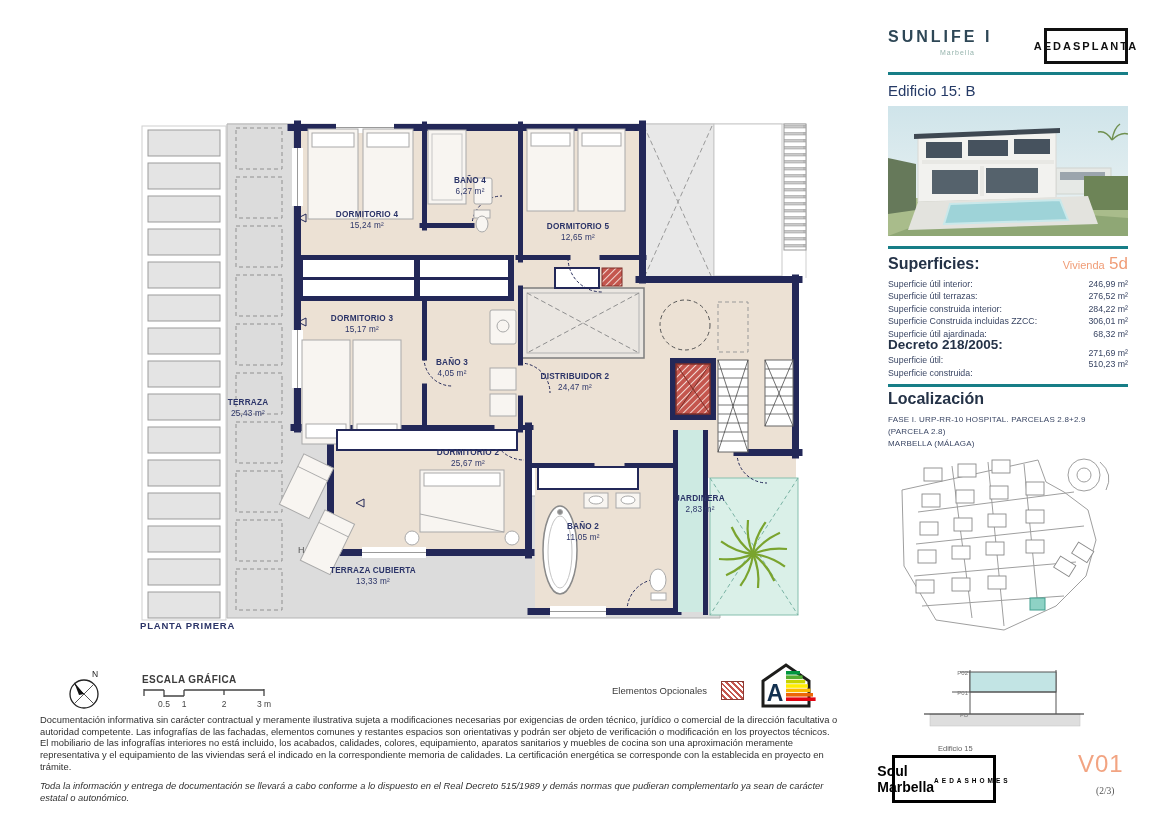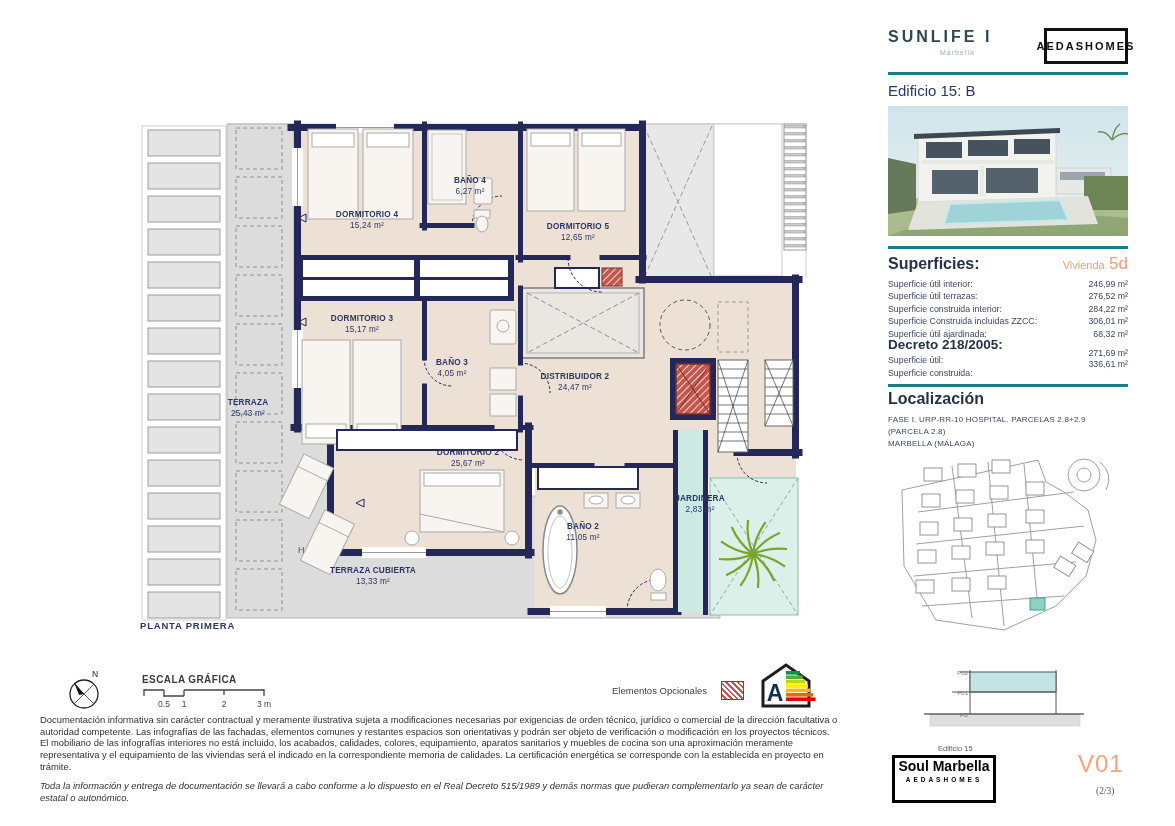--- a/index.html
+++ b/index.html
@@ -49,21 +49,21 @@
   .decreto{position:absolute;left:0;top:309px;width:240px;height:46px;}
   .dec-title{font-size:13.5px;font-weight:700;color:#243247;}
   .dec-label{font-size:8.8px;color:#3a4664;margin-top:3px;}
   .dec-vals{position:absolute;right:0;top:11px;text-align:right;font-size:8.8px;color:#3a4664;line-height:1.3;}
   .loc-title-wrap{position:absolute;left:0;top:362px;}
   .loc-addr{position:absolute;left:0;top:386px;font-size:8px;color:#3a4664;line-height:1.5;letter-spacing:.2px;}
   .map{position:absolute;left:0;top:420px;}
   .section{position:absolute;left:36px;top:630px;}
   .section-caption{position:absolute;left:50px;top:716px;font-size:7.5px;color:#606060;}
   .soul-box{position:absolute;left:4px;top:727px;width:104px;height:48px;border:3px solid #000;
-            display:flex;flex-direction:column;align-items:center;box-sizing:border-box;}
+            display:flex;flex-direction:row;align-items:center;justify-content:center;box-sizing:border-box;}
   .soul-title{font-size:14px;font-weight:800;color:#000;}
   .soul-sub{font-size:6.5px;font-weight:700;letter-spacing:3px;color:#000;margin-top:2px;}
   .v01{position:absolute;left:190px;top:722px;font-size:24px;color:#f2a482;letter-spacing:1px;}
   .page-ind{position:absolute;left:208px;top:758px;font-size:9.5px;color:#555;font-family:Liberation Serif, serif;}
 </style>
 </head>
 <body>
 
 <div class="page">
 
@@ -415,21 +415,21 @@
   <div class="disc p2">Toda la información y entrega de documentación se llevará a cabo conforme a lo dispuesto en el Real Decreto 515/1989 y demás normas que pudieran complementarlo ya sean de carácter estatal o autonómico.</div>
 
   <div class="panel">
     <div class="brand-row">
       <div>
         <div class="proj-title">SUNLIFE I</div>
         <div class="proj-sub">Marbella</div>
       </div>
       <div class="logo-box">
         <span>AEDAS</span>
-        <span>HOMES</span>
+        <span>PLANTA</span>
       </div>
     </div>
 
     <div class="rule" style="top:44px;"></div>
     <div class="building-title">Edificio 15: B</div>
 
     <svg class="villa" viewBox="0 0 240 130">
       <defs>
         <linearGradient id="sky" x1="0" y1="0" x2="0" y2="1">
           <stop offset="0" stop-color="#cfe4ea"></stop>
@@ -494,21 +494,21 @@
         <span class="val">68,32 m²</span>
       </div>
     </div>
 
     <div class="decreto">
       <div class="dec-title">Decreto 218/2005:</div>
       <div class="dec-label">Superficie útil:</div>
       <div class="dec-label">Superficie construida:</div>
       <div class="dec-vals">
         <div>271,69 m²</div>
-        <div>336,61 m²</div>
+        <div>510,23 m²</div>
       </div>
     </div>
 
     <div class="rule" style="top:356px;"></div>
 
     <div class="loc-title-wrap">
       <span class="loc-title">Localización</span>
     </div>
     <div class="loc-addr">
       <div>FASE I. URP-RR-10 HOSPITAL. PARCELAS 2.8+2.9</div>

